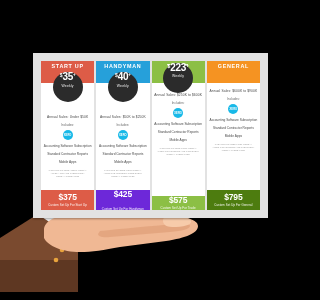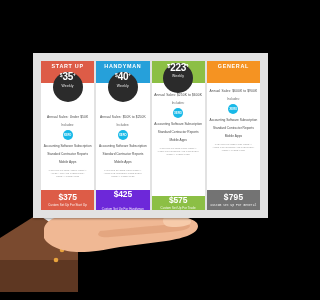--- a/index.html
+++ b/index.html
@@ -273,21 +273,21 @@
           </div>
           <div class="card-body">
             <span class="annual">Annual Sales: $600K to $900K</span>
             <span class="includes">Includes:</span>
             <span class="xero">XERO</span>
             <span class="feat">Accounting Software Subscription</span>
             <span class="feat">Standard Contractor Reports</span>
             <span class="feat">Mobile Apps</span>
             <span class="fineprint">THE LINKS STARTED FIRST MONDAY AFTER THE FOUNDING AND THEN EVERY MONDAY THEREAFTER</span>
           </div>
-          <div class="card-foot" style="background: #737373; font-family: Liberation Mono, monospace;">
+          <div class="card-foot" style="background: #4d7c0f;">
             <span class="foot-price">$795</span>
             <span class="foot-label">Custom Set Up For General</span>
           </div>
         </div>
       </div>
   </div>
 
 </div>
 
 </body></html>

